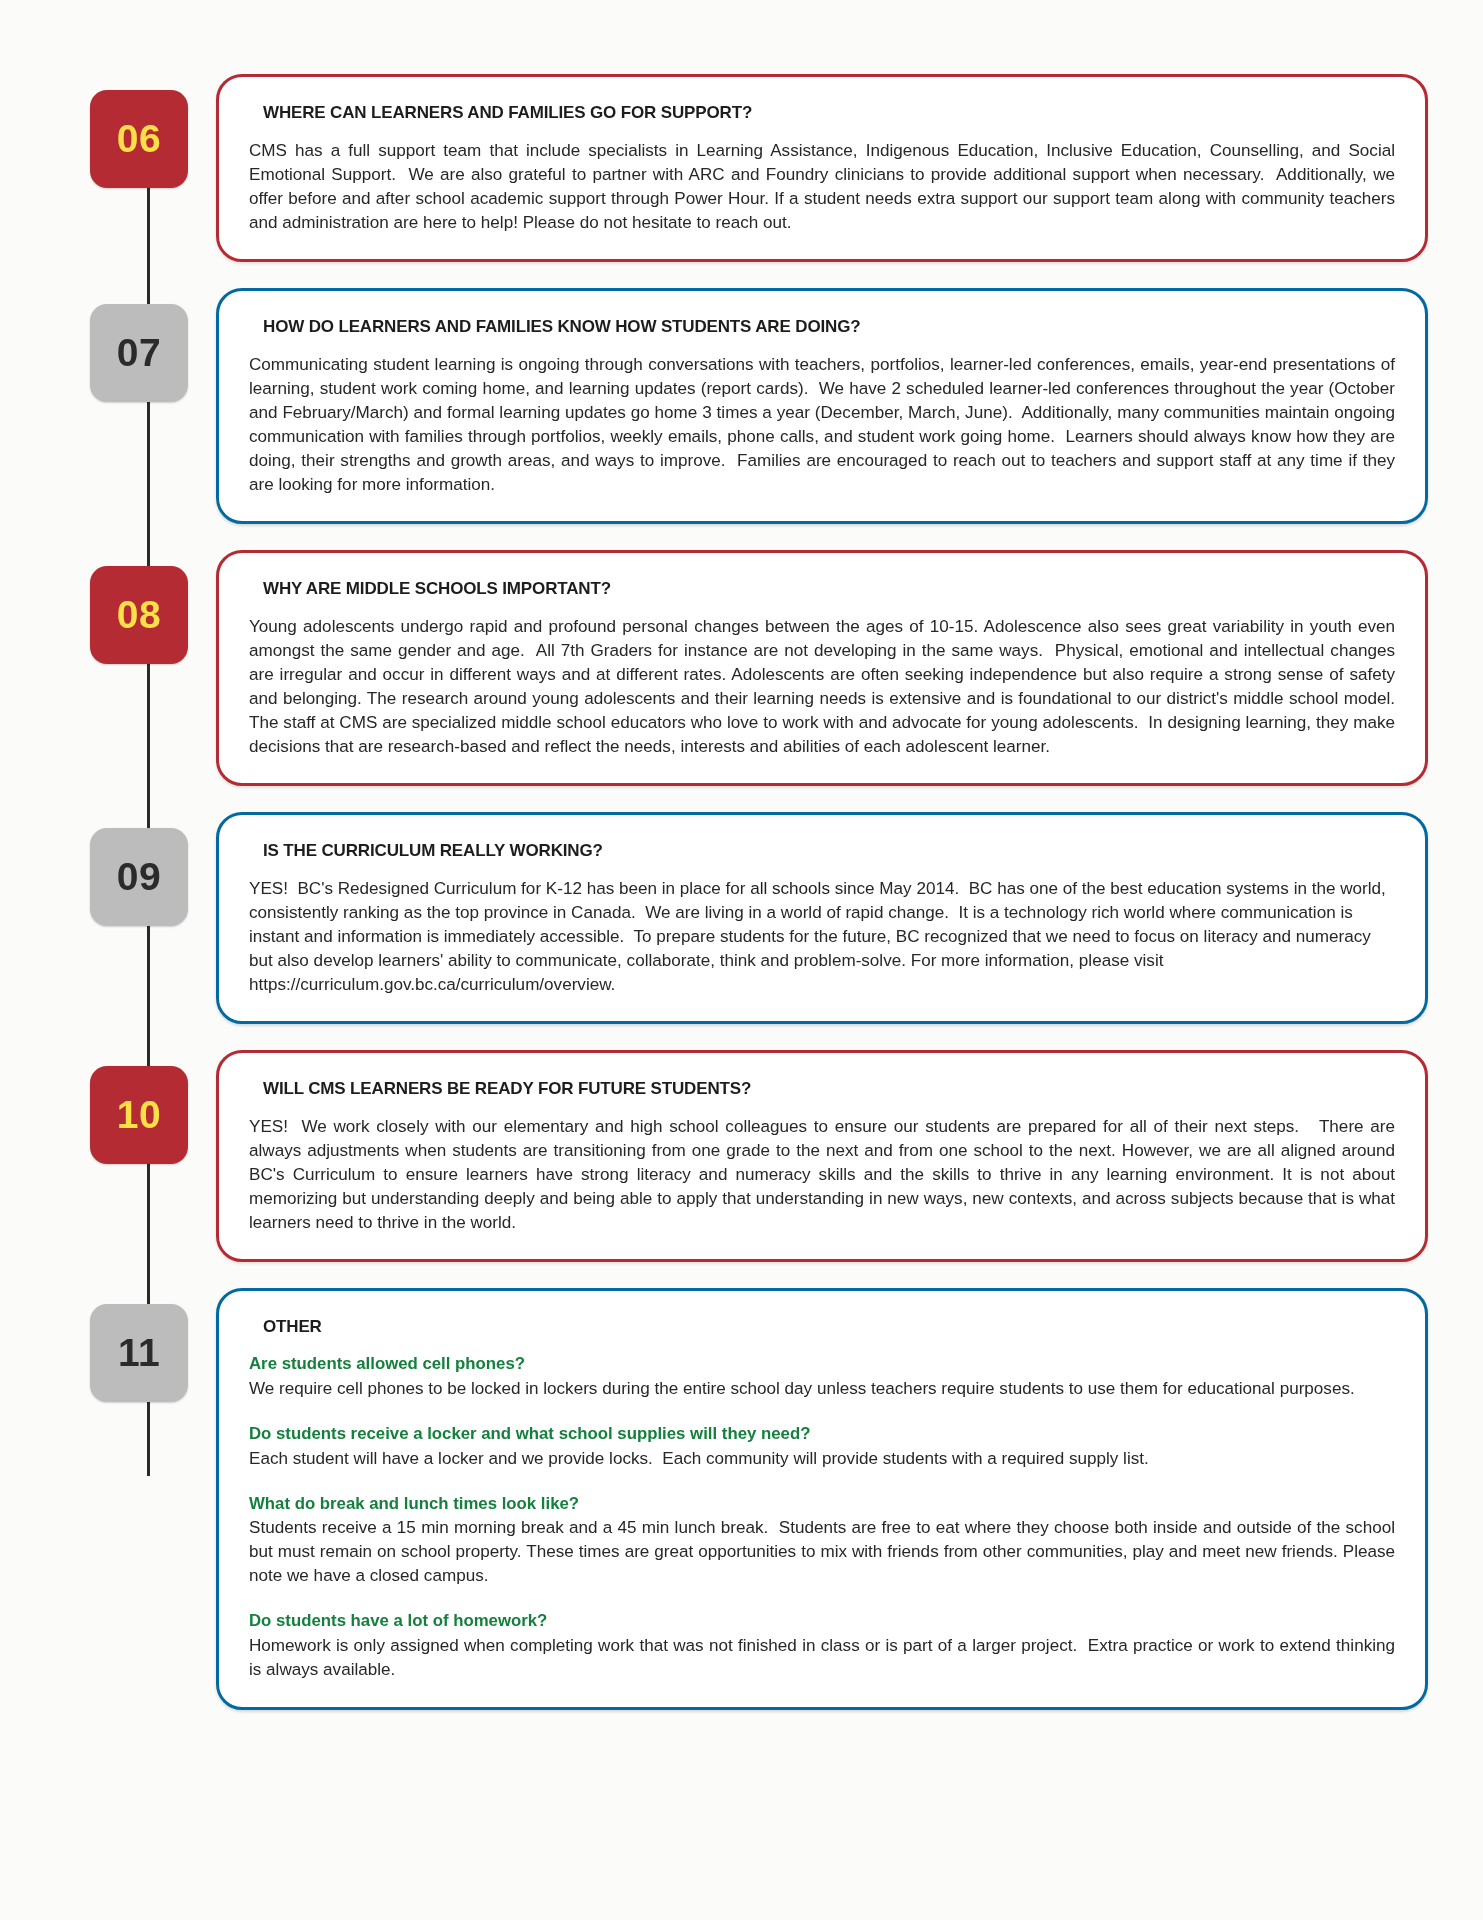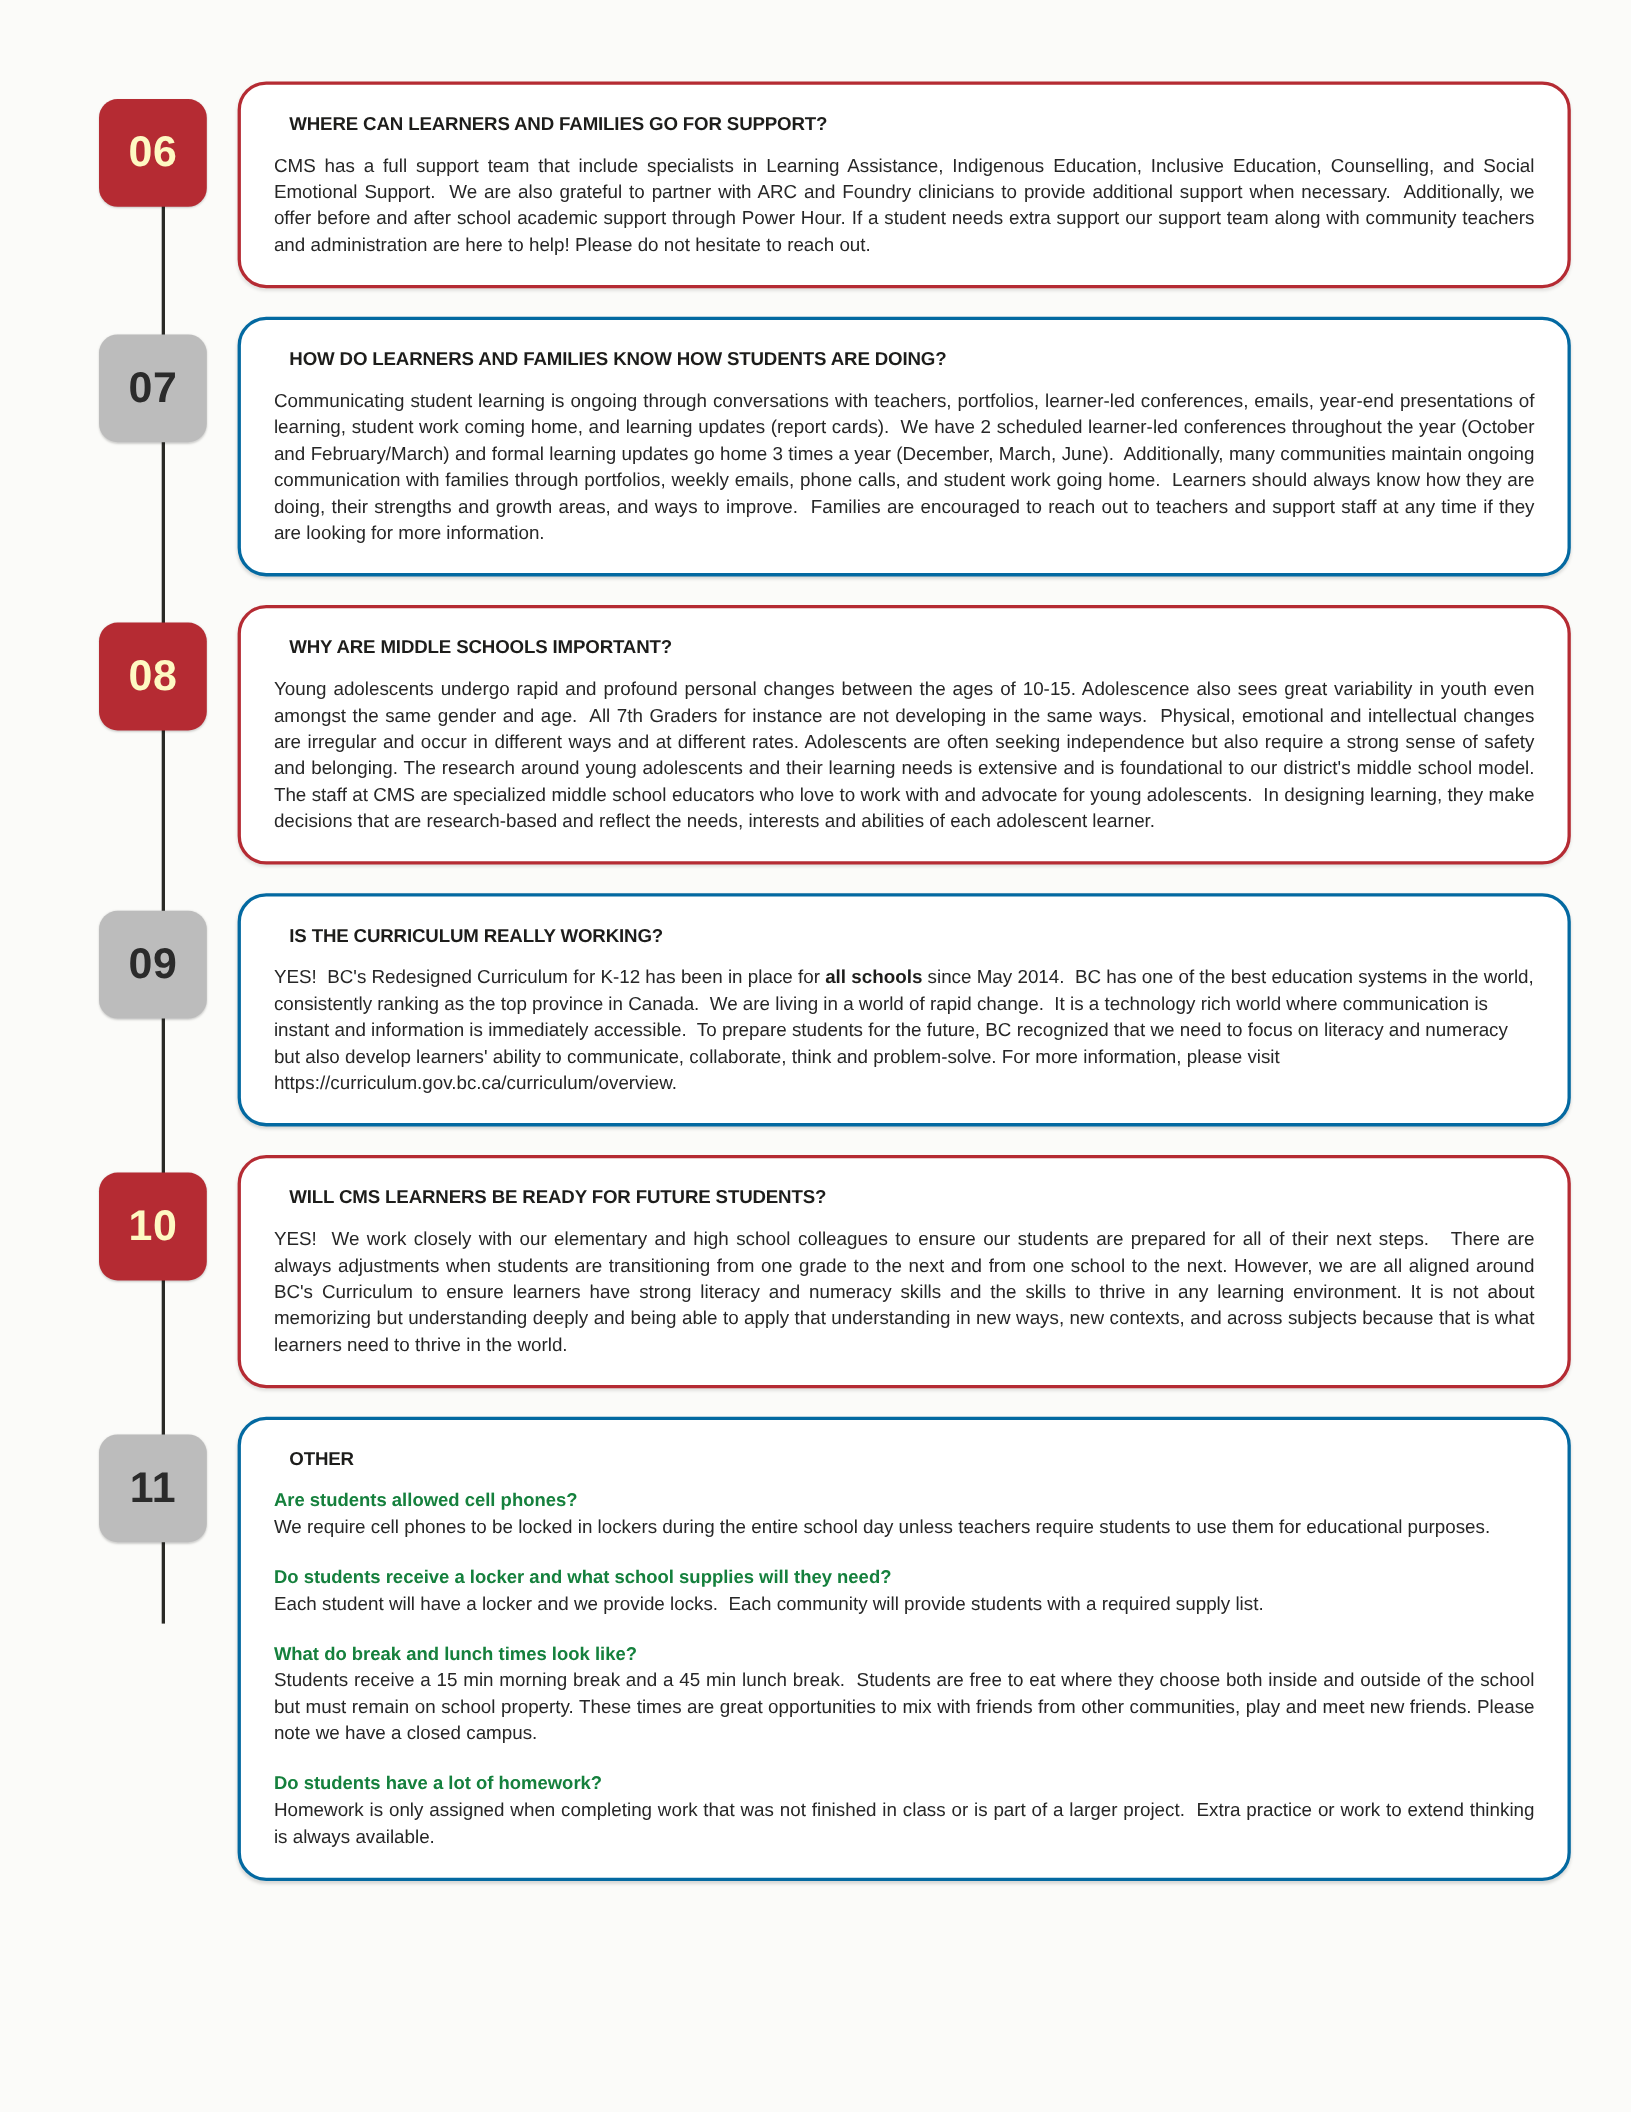--- a/index.html
+++ b/index.html
@@ -61,21 +61,21 @@
     align-items: center;
     justify-content: center;
     font-size: 39px;
     font-weight: bold;
     letter-spacing: 0.5px;
     color: #1d1d1b;
     margin-top: 16px;
     z-index: 3;
     box-shadow: 0 1px 2px rgba(0,0,0,0.18);
   }
-  .badge.red  { background: #b52b33; color: #fef9c3; }
+  .badge.red  { background: #b52b33; color: #fde047; }
   .badge.grey { background: #bcbcbc; color: #2b2b2b; }
 
   
   .card {
     flex: 1 1 auto;
     margin-left: 28px;
     border-radius: 26px;
     background: #ffffff;
     padding: 22px 30px 24px 30px;
     min-height: 70px;
@@ -115,21 +115,21 @@
   }
   .qa-a {
     font-size: 17.1px;
     line-height: 1.40;
     color: #272727;
     text-align: justify;
     margin: 0;
     white-space: pre-wrap;
   }
 
-  b.inline-bold { font-weight: bold; color: #1d1d1b; }
+  b.inline-bold { font-weight: normal; color: #1d1d1b; }
 </style>
 </head>
 <body>
 
 <div id="page">
 
   <div id="spine"></div>
 
   <div class="timeline">
 

